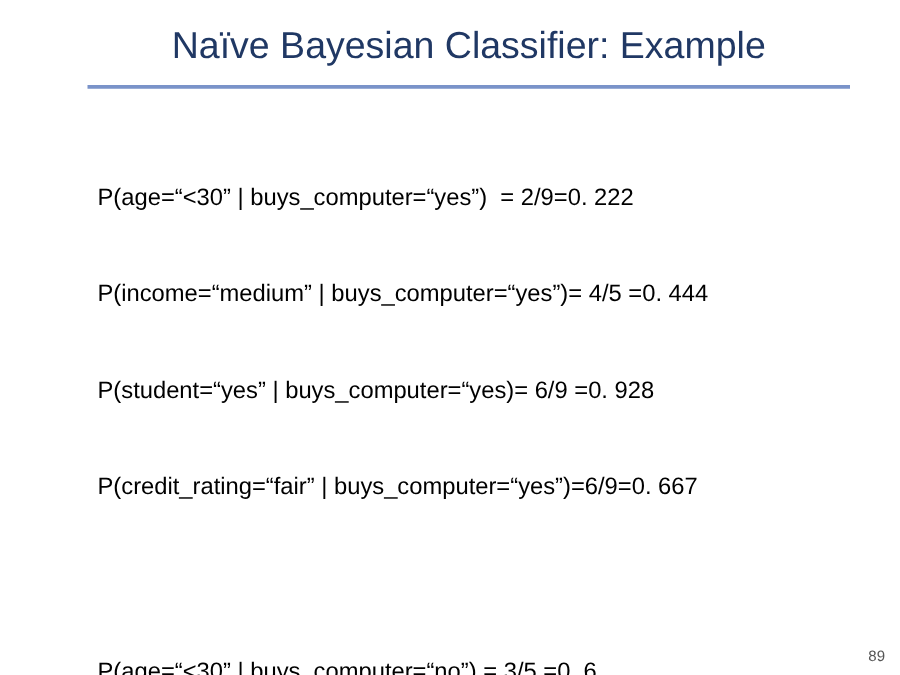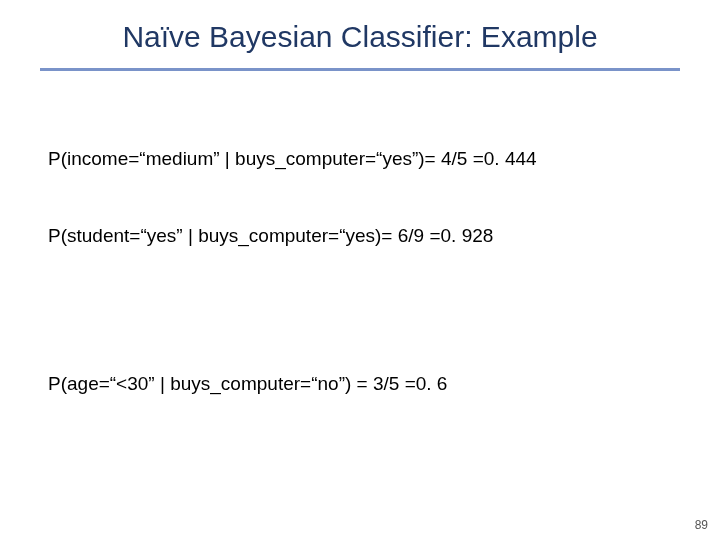--- a/index.html
+++ b/index.html
@@ -10,20 +10,21 @@
     background: #fff;
     font-family: Arial, Helvetica, sans-serif;
     position: relative;
     overflow: hidden;
   }
   .slide {
     width: 720px;
     height: 540px;
     position: relative;
     box-sizing: border-box;
+    padding-left: 30px;
   }
   .title {
     font-family: "Comic Sans MS", "Comic Sans", cursive, Arial, sans-serif;
     color: #203864;
     font-size: 30px;
     text-align: center;
     padding-top: 20px;
     padding-left: 40px;
     padding-right: 40px;
   }
@@ -54,22 +55,24 @@
   }
 </style>
 </head>
 <body>
 
 <div class="slide">
   <div class="title">Naïve Bayesian Classifier:  Example</div>
   <hr class="rule">
   <div class="body">
     <div class="group">
+      <div>P(age=“&lt;30” | buys_computer=“yes”)  = 2/9=0. 222</div>
       <div>P(income=“medium” | buys_computer=“yes”)= 4/5 =0. 444</div>
       <div>P(student=“yes” | buys_computer=“yes)= 6/9 =0. 928</div>
+      <div>P(credit_rating=“fair” | buys_computer=“yes”)=6/9=0. 667</div>
     </div>
     <div class="group">
       <div>P(age=“&lt;30” | buys_computer=“no”) = 3/5 =0. 6</div>
       
       
       
     </div>
 
   </div>
   <div class="pagenum">89</div>

